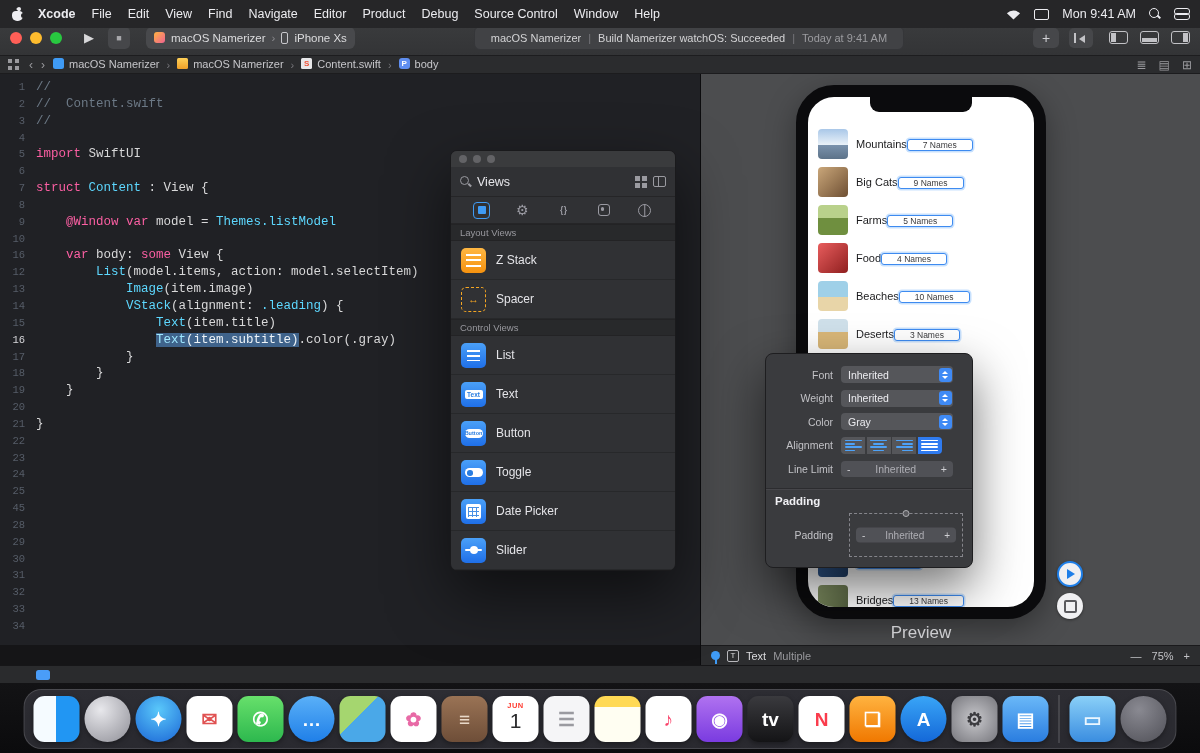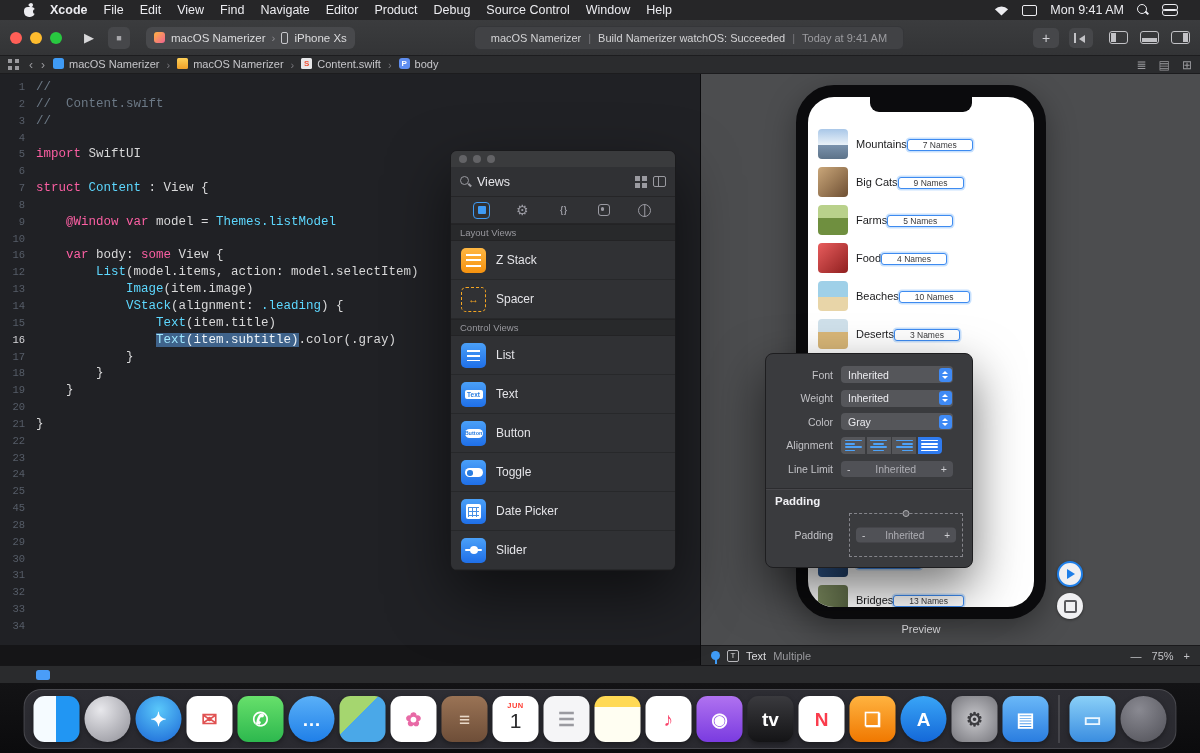--- a/index.html
+++ b/index.html
@@ -1,21 +1,21 @@
 <!DOCTYPE html>
 <html><head>
 <meta charset="utf-8">
 <style>
   *{margin:0;padding:0;box-sizing:border-box}
   html,body{background:#0e0e10}
   body{font-family:"Liberation Sans",sans-serif;-webkit-font-smoothing:antialiased}
   .screen{position:relative;width:1200px;height:753px;overflow:hidden;background:#151517}
 
   
-  .menubar{position:absolute;top:0;left:0;right:0;height:20px;background:#262628;display:flex;align-items:center;padding:0 24px;color:#ececf0;font-size:12.5px;z-index:90}
+  .menubar{position:absolute;top:0;left:0;right:0;height:28px;background:#262628;display:flex;align-items:center;padding:0 12px;color:#ececf0;font-size:12.5px;z-index:90}
   .apple{position:relative;width:12px;height:13px;margin-right:14px;flex:0 0 auto}
   .apple::before{content:"";position:absolute;left:0;top:3px;width:11px;height:10px;background:#ececf0;border-radius:4px 4px 5px 5px}
   .apple::after{content:"";position:absolute;left:5px;top:-1px;width:4px;height:4px;background:#ececf0;border-radius:50% 50% 50% 0;transform:rotate(45deg)}
   .apple .bite{position:absolute;right:-2px;top:5px;width:5px;height:5px;background:#262628;border-radius:50%}
   .mb-app{font-weight:700;margin-right:16px}
   .mb-item{margin-right:16px;cursor:default}
   .mb-right{margin-left:auto;display:flex;align-items:center;gap:13px}
   .mb-time{font-size:12.5px}
   .i-wifi{width:15px;height:11px}
   .i-display{width:15px;height:11px;border:1.4px solid #ececf0;border-radius:2px;position:relative}
@@ -92,21 +92,21 @@
   .canvas{position:relative;height:571px;background:#4c4d4f;overflow:hidden}
   .phone{position:absolute;left:95px;top:11px;width:250px;height:534px;background:#fff;border:12px solid #0b0b0d;border-radius:38px;box-shadow:0 10px 30px rgba(0,0,0,.35);z-index:10;overflow:hidden}
   .notch{position:absolute;left:50%;transform:translateX(-50%);top:0;width:102px;height:15px;background:#0b0b0d;border-radius:0 0 9px 9px;z-index:12}
   .phone-rows{margin-top:28px}
   .prow{display:flex;align-items:center;gap:8px;height:38px;padding:0 10px}
   .pthumb{width:30px;height:30px;border-radius:4px;flex:0 0 auto}
   .pcol{display:flex;justify-content:center}
   .ptitle{font-size:11px;color:#1b1b1d;height:13px}
   .pbadge{display:inline-block;width:fit-content;border:1px solid #3e8bf0;border-radius:3px;font-size:8.5px;padding:0 15px;color:#3a3a3c;background:#fff;box-shadow:0 0 0 1.5px rgba(74,157,248,.3);margin-top:1px}
   .prow-gap{width:100%}
-  .pv-caption{position:absolute;left:95px;top:549px;width:250px;text-align:center;color:#cfcfd2;font-size:11px;z-index:11}
+  .pv-caption{position:absolute;left:95px;top:549px;width:250px;text-align:center;color:#cfcfd2;font-size:17px;z-index:11}
   .circle-btn{position:absolute;left:356px;width:26px;height:26px;border-radius:50%;background:#f0f0f2;box-shadow:0 1px 3px rgba(0,0,0,.4);z-index:20;display:flex;align-items:center;justify-content:center}
   .cb-play{top:487px;border:2px solid #1f7fe8}
   .cb-play::before{content:"";border-left:8px solid #1f7fe8;border-top:5px solid transparent;border-bottom:5px solid transparent;margin-left:2px}
   .cb-dup{top:519px}
   .cb-dup::before{content:"";width:9px;height:9px;border:2px solid #5a5a5e;border-radius:2px}
 
   
   .previewbar{height:20px;background:#2c2d2f;border-top:1px solid #1a1a1c;display:flex;align-items:center;padding:0 10px;gap:7px;font-size:11px;color:#dcdcde}
   .pin{width:9px;height:9px;border-radius:50%;background:#3f9bf5;position:relative;flex:0 0 auto}
   .pin::after{content:"";position:absolute;left:3.5px;top:8px;width:2px;height:5px;background:#3f9bf5}

